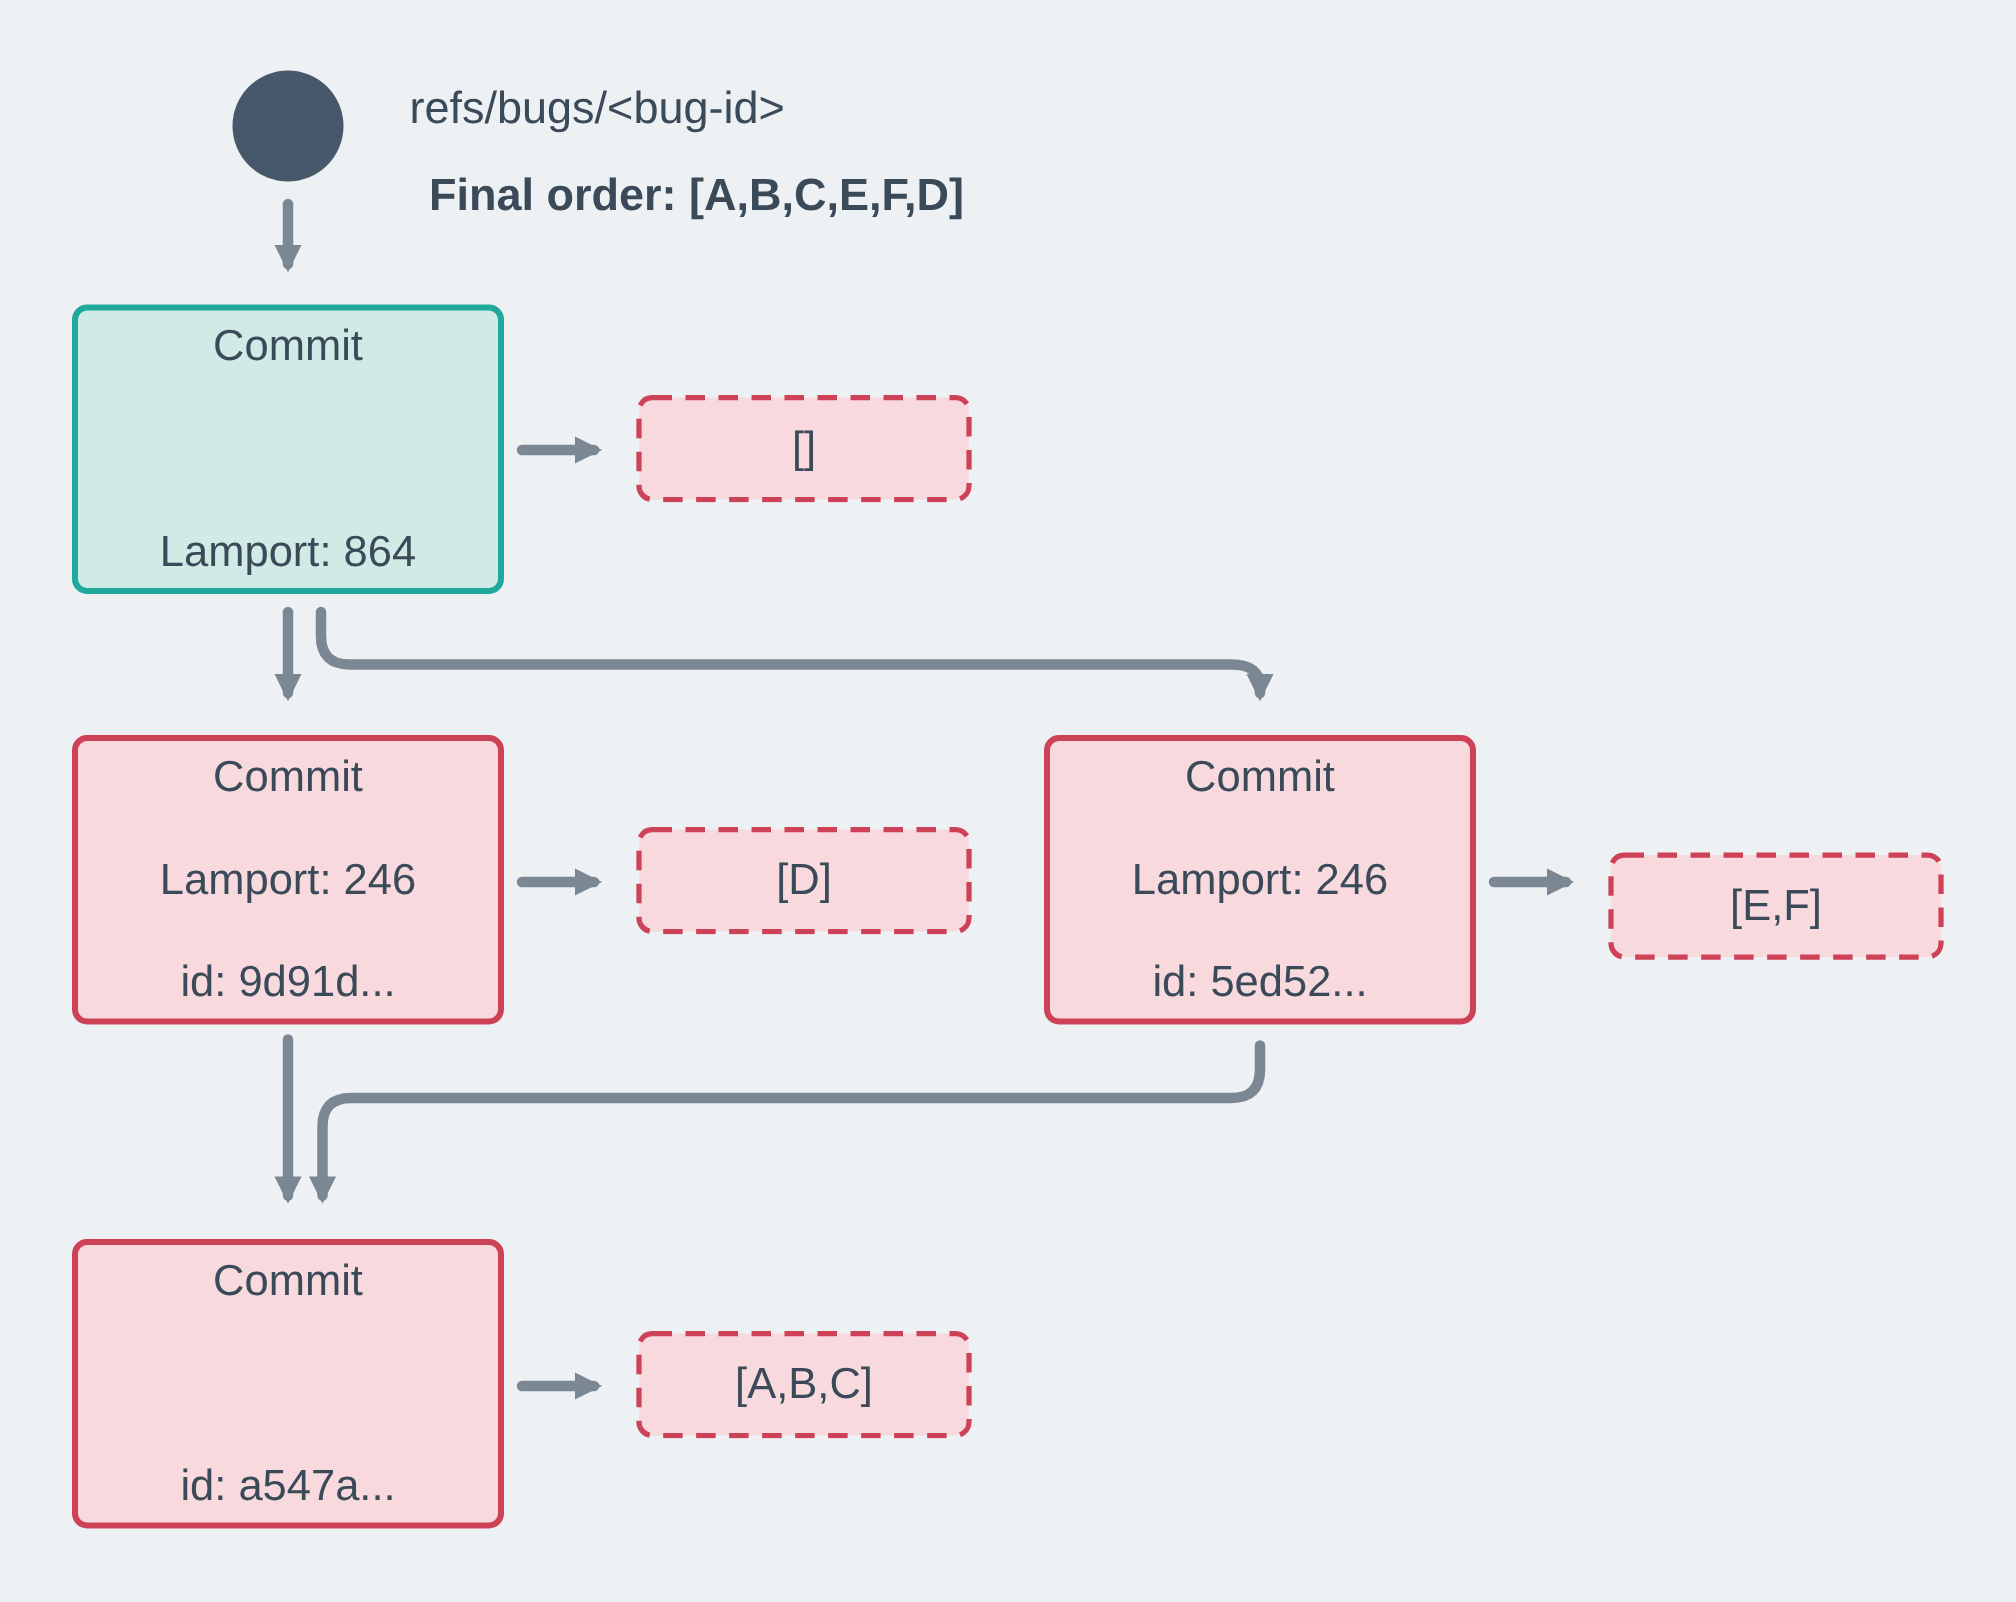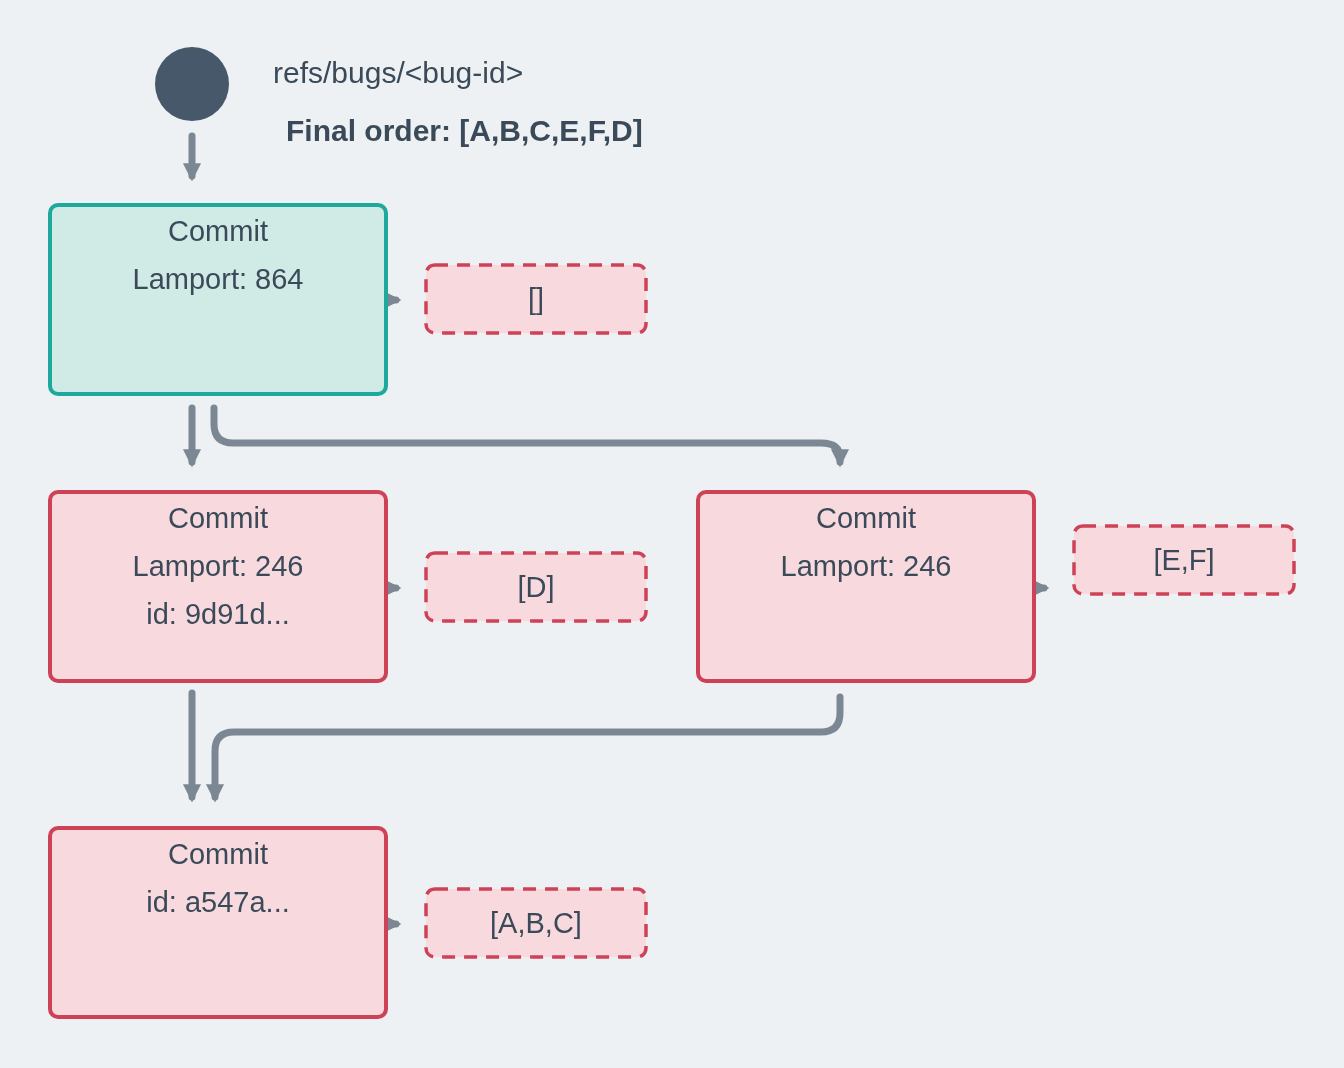--- a/index.html
+++ b/index.html
@@ -36,23 +36,23 @@
   .ref-circle{fill:var(--ref-node);}
   .ref-label{
     position:absolute;left:273px;top:54px;
     font-size:30px;line-height:38px;
   }
   .final-order-label{
     position:absolute;left:273px;top:112px;
     font-size:30px;line-height:38px;font-weight:bold;margin-left:13px;
   }
   .commit{
-    position:absolute;width:340px;height:193px;
+    position:absolute;width:288px;height:193px;
     border-radius:10px;
-    display:flex;flex-direction:column;align-items:center;justify-content:flex-start;
+    display:flex;flex-direction:column;align-items:center;justify-content:space-between;
     text-align:center;
   }
   .commit .line{font-size:29px;line-height:48px;}
   .commit.head{
     background:var(--head-commit-fill);
     border:4px solid var(--head-commit-border);
   }
   .commit.normal{
     background:var(--commit-fill);
     border:4px solid var(--commit-border);
@@ -108,20 +108,21 @@
 
 <div class="commit normal" style="left:48px;top:490px;">
   <div class="line">Commit</div>
   <div class="line">Lamport: 246</div>
   <div class="line">id: 9d91d...</div>
 </div>
 
 <div class="commit normal" style="left:696px;top:490px;">
   <div class="line">Commit</div>
   <div class="line">Lamport: 246</div>
+  <div class="line">id: 5ed52...</div>
 </div>
 
 <div class="commit normal" style="left:48px;top:826px;">
   <div class="line">Commit</div>
   <div class="line">id: a547a...</div>
 </div>
 
 <div class="opset" style="left:424px;top:263px;">
   <svg class="dash-frame" viewBox="0 0 224 72" preserveAspectRatio="none">
       <rect x="2" y="2" width="220" height="68" rx="9"></rect>
@@ -129,21 +130,21 @@
   <div class="value">[]</div>
 </div>
 
 <div class="opset" style="left:424px;top:551px;">
   <svg class="dash-frame" viewBox="0 0 224 72" preserveAspectRatio="none">
       <rect x="2" y="2" width="220" height="68" rx="9"></rect>
     </svg>
   <div class="value">[D]</div>
 </div>
 
-<div class="opset" style="left:1072px;top:524px;text-align:center;">
+<div class="opset" style="left:1072px;top:568px;text-align:center;">
   <svg class="dash-frame" viewBox="0 0 224 72" preserveAspectRatio="none">
       <rect x="2" y="2" width="220" height="68" rx="9"></rect>
     </svg>
   <div class="value">[E,F]</div>
 </div>
 
 <div class="opset" style="left:424px;top:887px;text-decoration:underline;">
   <svg class="dash-frame" viewBox="0 0 224 72" preserveAspectRatio="none">
       <rect x="2" y="2" width="220" height="68" rx="9"></rect>
     </svg>

